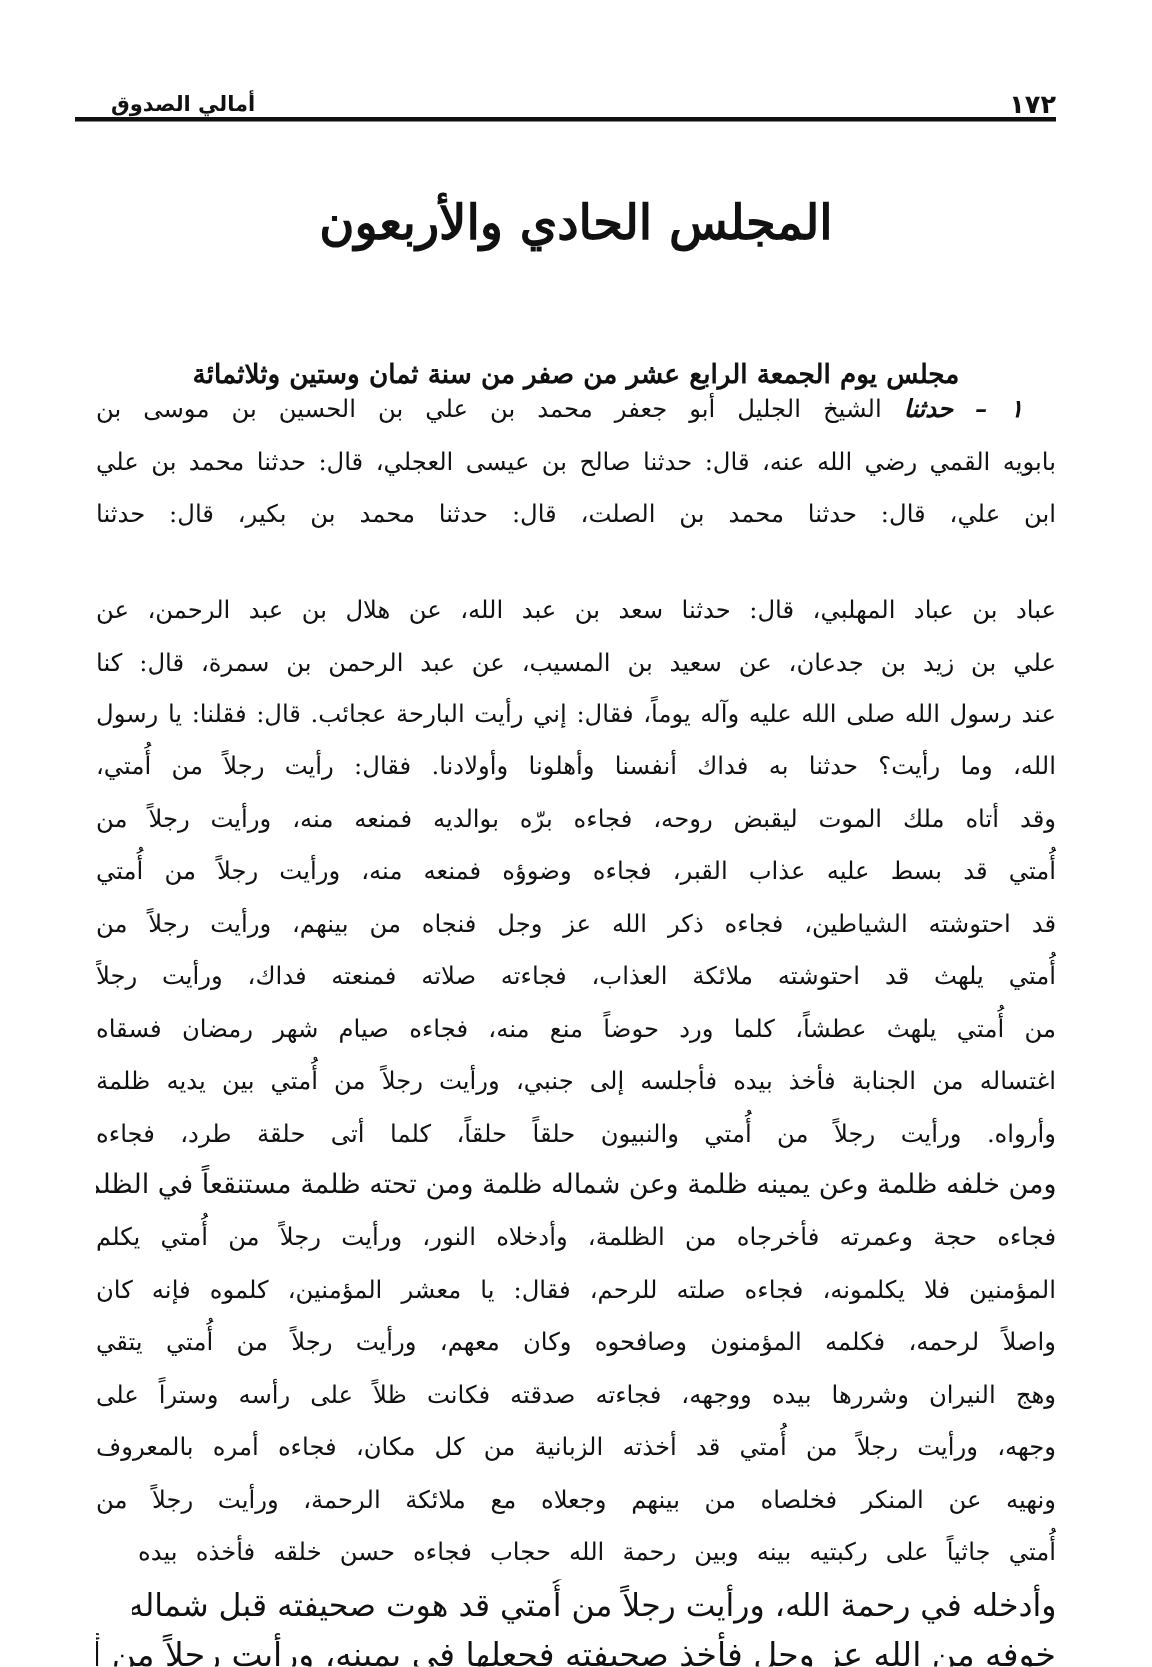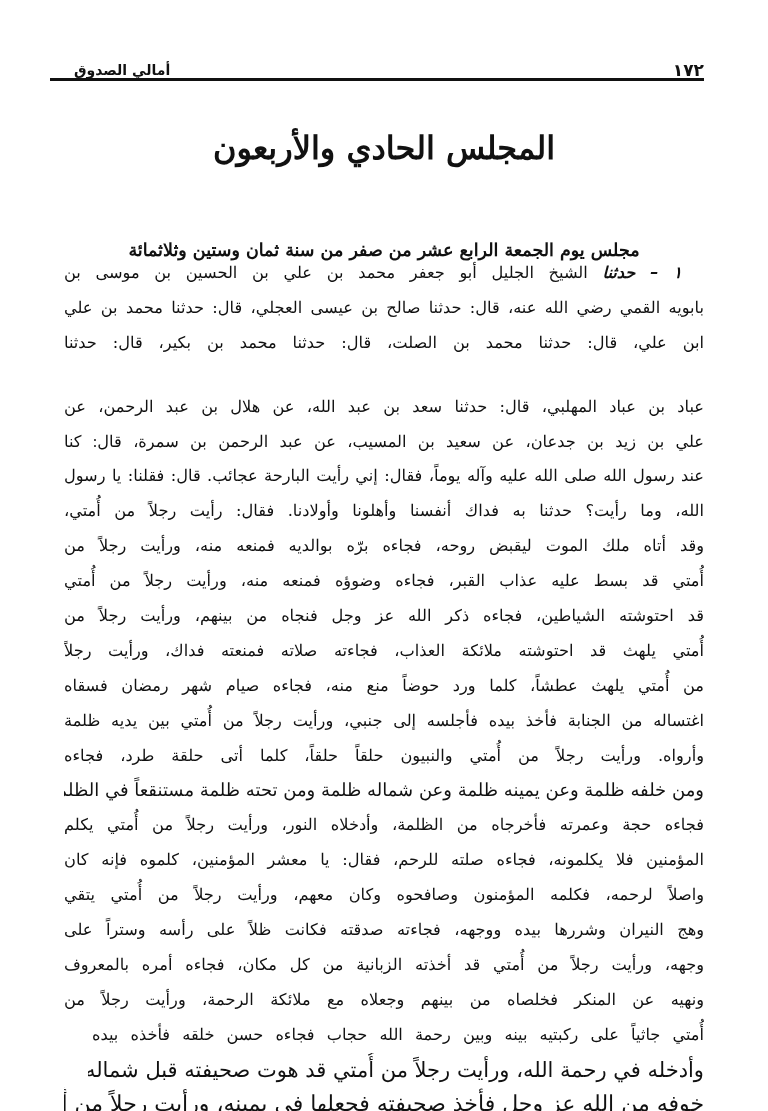--- a/index.html
+++ b/index.html
@@ -110,21 +110,21 @@
 
 <div class="body-text">
   <div class="line first" style="font-size: 16.2px;">
     <span class="hadith-number">١ –</span>
     <span class="lead-word">حدثنا</span>
     <span>الشيخ الجليل أبو جعفر محمد بن علي بن الحسين بن موسى بن</span>
   </div>
   <div class="line" style="font-size: 16.2px;">بابويه القمي رضي الله عنه، قال: حدثنا صالح بن عيسى العجلي، قال: حدثنا محمد بن علي</div>
   <div class="line" style="font-size: 16.2px;">ابن علي، قال: حدثنا محمد بن الصلت، قال: حدثنا محمد بن بكير، قال: حدثنا</div>
   <div class="line" style="font-size: 16.2px; margin-top: 29px;">عباد بن عباد المهلبي، قال: حدثنا سعد بن عبد الله، عن هلال بن عبد الرحمن، عن</div>
-  <div class="line" style="font-size: 16.2px; font-family: Liberation Serif, serif;">علي بن زيد بن جدعان، عن سعيد بن المسيب، عن عبد الرحمن بن سمرة، قال: كنا</div>
+  <div class="line" style="font-size: 16.2px;">علي بن زيد بن جدعان، عن سعيد بن المسيب، عن عبد الرحمن بن سمرة، قال: كنا</div>
   <div class="line" style="font-size: 16.2px;">عند رسول الله صلى الله عليه وآله يوماً، فقال: إني رأيت البارحة عجائب. قال: فقلنا: يا رسول</div>
   <div class="line" style="font-size: 16.2px;">الله، وما رأيت؟ حدثنا به فداك أنفسنا وأهلونا وأولادنا. فقال: رأيت رجلاً من أُمتي،</div>
   <div class="line" style="font-size: 16.2px;">وقد أتاه ملك الموت ليقبض روحه، فجاءه برّه بوالديه فمنعه منه، ورأيت رجلاً من</div>
   <div class="line" style="font-size: 16.2px;">أُمتي قد بسط عليه عذاب القبر، فجاءه وضوؤه فمنعه منه، ورأيت رجلاً من أُمتي</div>
   <div class="line" style="font-size: 16.2px;">قد احتوشته الشياطين، فجاءه ذكر الله عز وجل فنجاه من بينهم، ورأيت رجلاً من</div>
   <div class="line" style="font-size: 16.2px;">أُمتي يلهث قد احتوشته ملائكة العذاب، فجاءته صلاته فمنعته فداك، ورأيت رجلاً</div>
   <div class="line" style="font-size: 16.2px;">من أُمتي يلهث عطشاً، كلما ورد حوضاً منع منه، فجاءه صيام شهر رمضان فسقاه</div>
   <div class="line" style="font-size: 16.2px;">اغتساله من الجنابة فأخذ بيده فأجلسه إلى جنبي، ورأيت رجلاً من أُمتي بين يديه ظلمة</div>
   <div class="line" style="font-size: 16.2px;">وأرواه. ورأيت رجلاً من أُمتي والنبيون حلقاً حلقاً، كلما أتى حلقة طرد، فجاءه</div>
   <div class="line" style="font-size: 18px;">ومن خلفه ظلمة وعن يمينه ظلمة وعن شماله ظلمة ومن تحته ظلمة مستنقعاً في الظلمة،</div>

